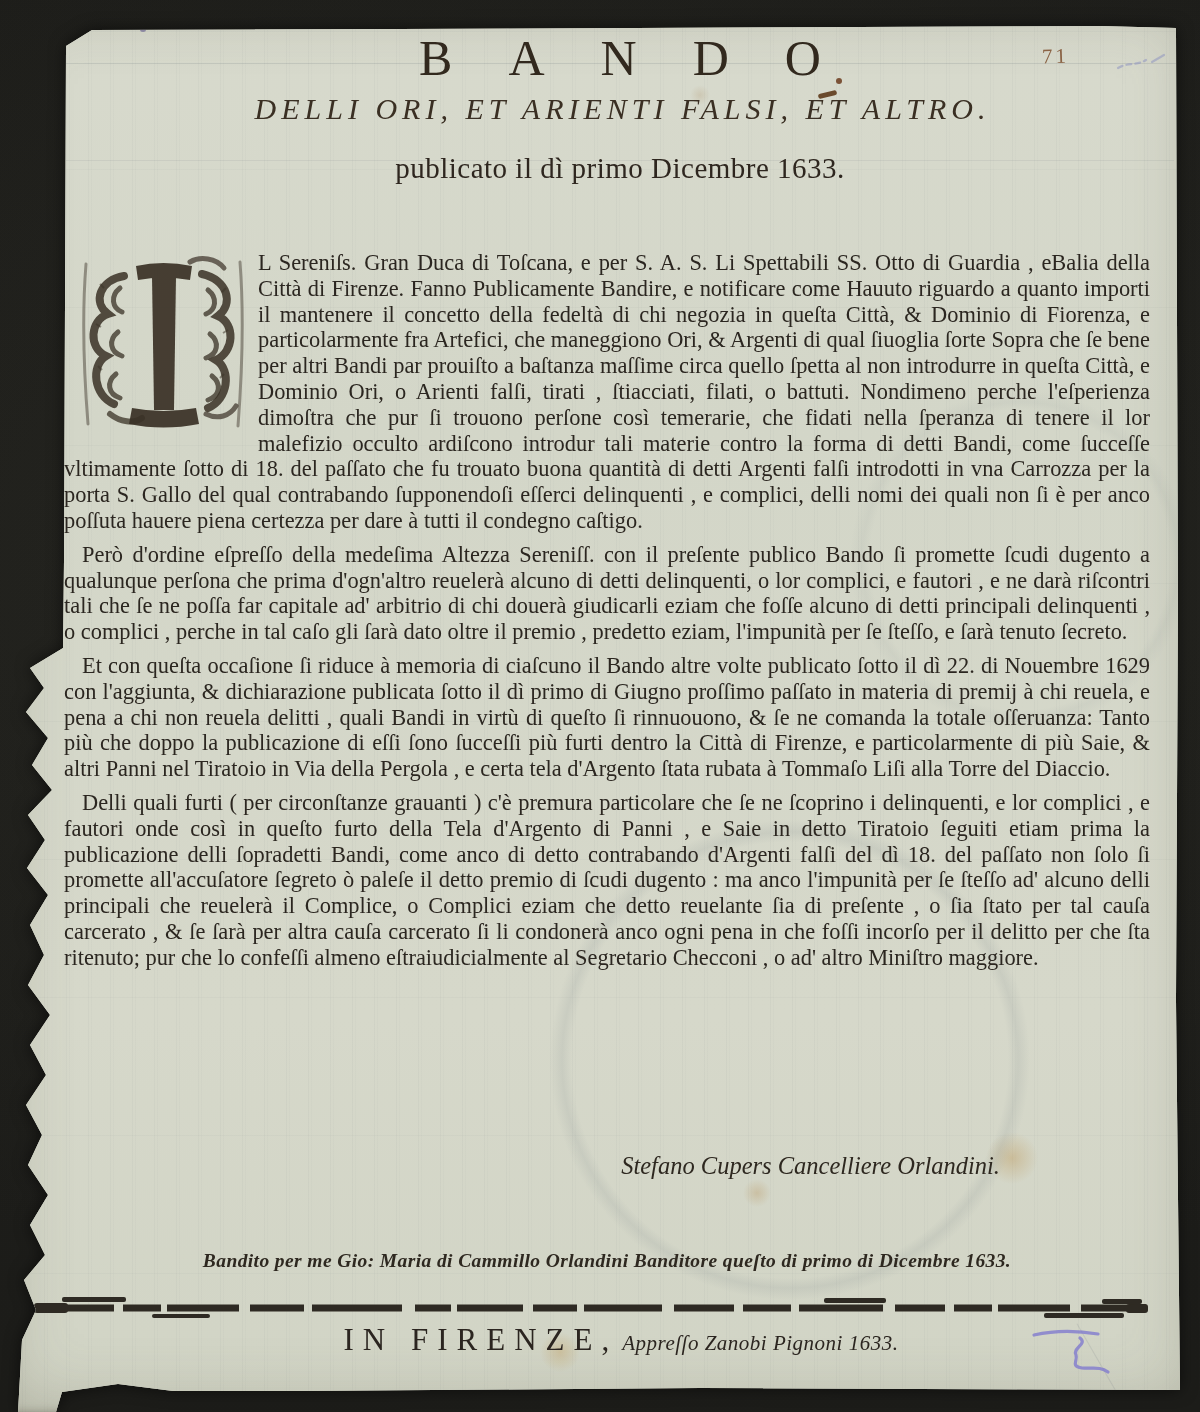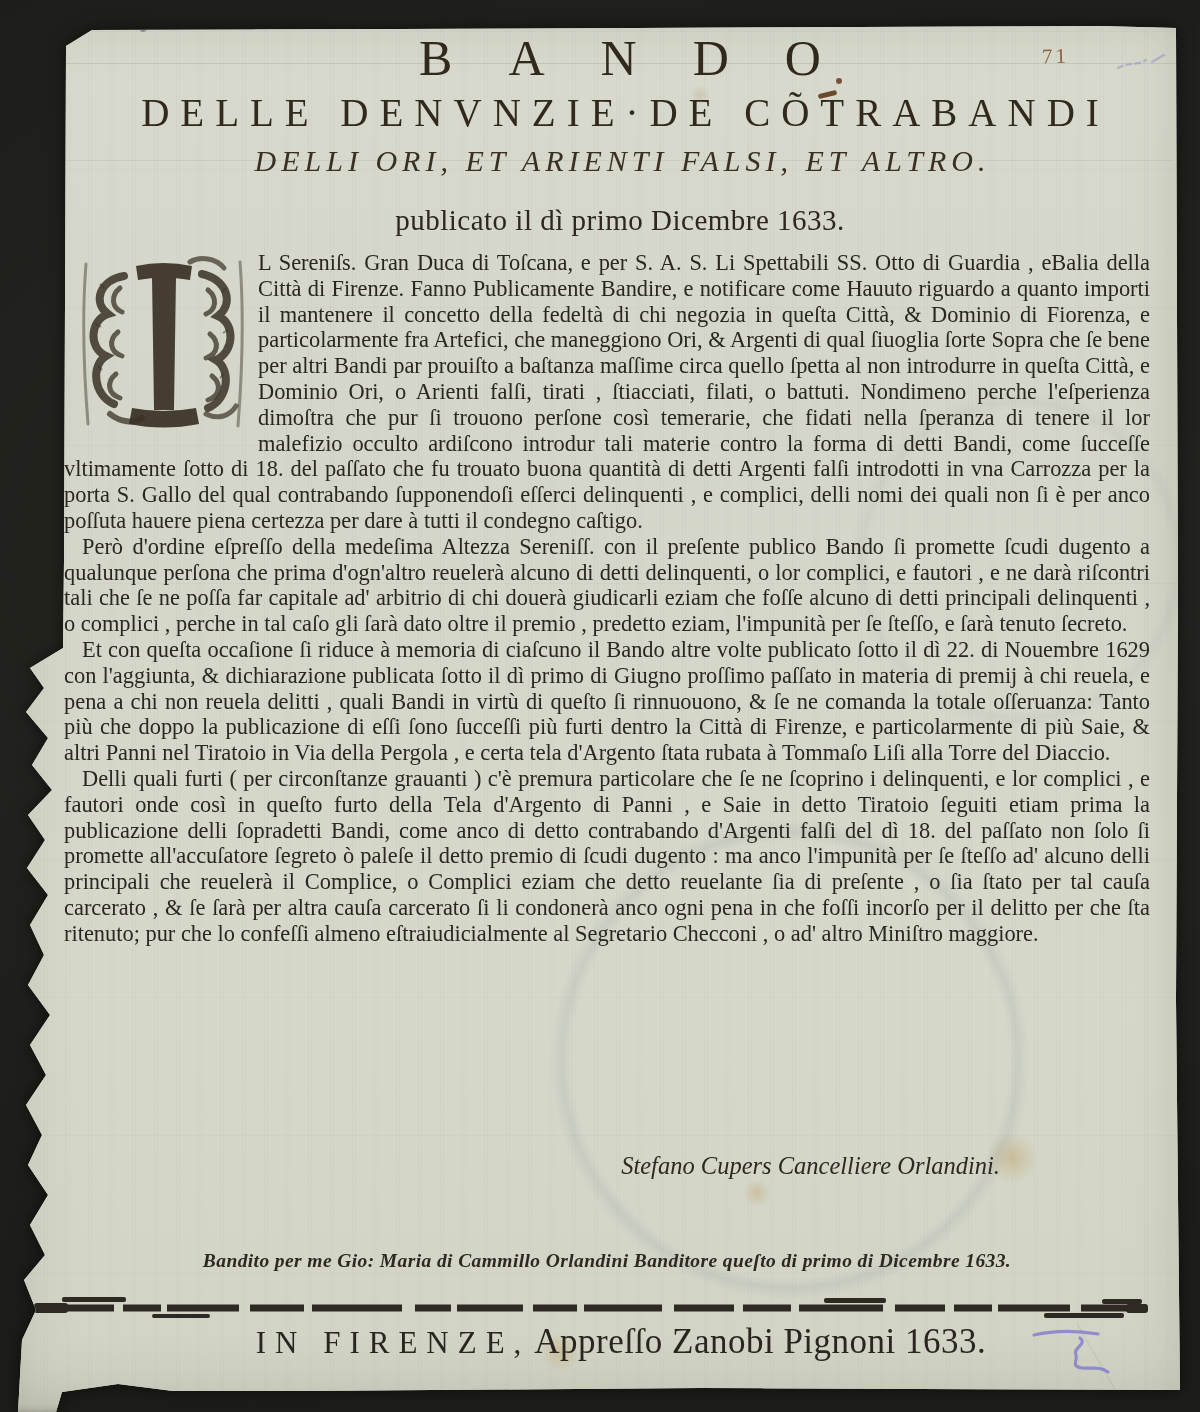--- a/index.html
+++ b/index.html
@@ -48,46 +48,45 @@
   .doc-subtitle2 { font-size:30px; line-height:46px; margin-top:0; font-style:italic; letter-spacing:5px; padding-left:5px; white-space:nowrap; color:#3a2f23; }
   .pub-line { font-size:29px; line-height:40px; margin-top:16px; letter-spacing:0.5px; color:#2e2godine61f; color:#2e261f; }
 
   .page-number { position:absolute; left:1042px; top:44px; font-size:21px; letter-spacing:3px; color:#8a6345; transform:rotate(-2deg); }
   .faded-pen-mark { position:absolute; left:1116px; top:52px; }
   .purple-dot { position:absolute; left:140px; top:27px; width:6px; height:5px; border-radius:50%; background:#4a4080; opacity:.5; }
   .ink-blot-dot { position:absolute; left:836px; top:78px; width:6px; height:6px; border-radius:50%; background:#6b3a1c; opacity:.85; }
   .ink-blot-dash { position:absolute; left:818px; top:92px; width:19px; height:5px; border-radius:3px; background:#57300f; opacity:.85; transform:rotate(-14deg); }
 
   .text-column { position:absolute; left:64px; top:250px; width:1086px; font-size:22.4px; line-height:25.8px; text-align:justify; color:#2b2620; }
-  .text-column p + p { text-indent:18px; }
+  .text-column p + p { margin-top:8px; text-indent:18px; }
   .dropcap-wrap { float:left; width:166px; height:178px; margin:4px 12px 0 16px; }
 
   .signature { position:absolute; left:64px; top:1152px; width:1086px; text-align:right; padding-right:150px; font-style:italic; font-size:24.5px; color:#2e2820; }
   .colophon { position:absolute; left:64px; top:1250px; width:1086px; text-align:center; font-style:italic; font-weight:bold; font-size:19.5px; letter-spacing:0.4px; color:#2e2820; }
   .rule-wrap { position:absolute; left:34px; top:1296px; width:1114px; height:24px; }
   .imprint { position:absolute; left:64px; top:1322px; width:1114px; text-align:center; color:#2b2520; }
   .imprint-city { font-size:31px; letter-spacing:9px; }
-  .imprint-publisher { font-size:35px; letter-spacing:0.5px; }
+  .imprint-publisher { font-size:21px; letter-spacing:0.5px;font-style:italic; }
   .pen-squiggle { position:absolute; left:1022px; top:1326px; }
 </style>
 </head>
 <body>
 
 <div class="paper-wrap">
   <div class="paper">
 
     <div class="crease crease-1"></div>
     <div class="crease crease-2"></div>
     <div class="crease crease-3"></div>
 
     <div class="purple-dot"></div>
 
     <div class="title-block">
       <div class="doc-title">BANDO</div>
-      <div class="doc-subtitle">DELLE DENVNZIE·DE CÕTRABANDI</div>
       <div class="doc-subtitle2">DELLI ORI, ET ARIENTI FALSI, ET ALTRO.</div>
       <div class="pub-line">publicato il dì primo Dicembre 1633.</div>
     </div>
 
     <div class="page-number">71</div>
 
     <div class="faded-pen-mark">
       <svg width="52" height="24" viewBox="0 0 52 24">
         <g fill="none" stroke="#8a90c0" stroke-width="2.2" stroke-linecap="round" opacity="0.5">
           <path d="M2,16 C12,10 20,14 30,8" stroke-dasharray="5 4"></path>

